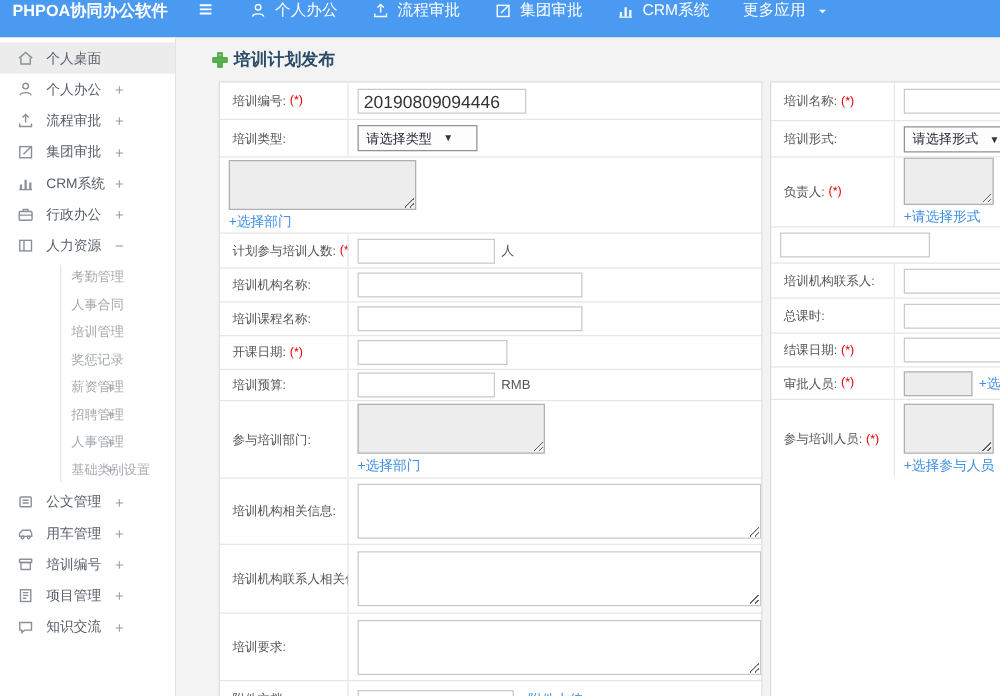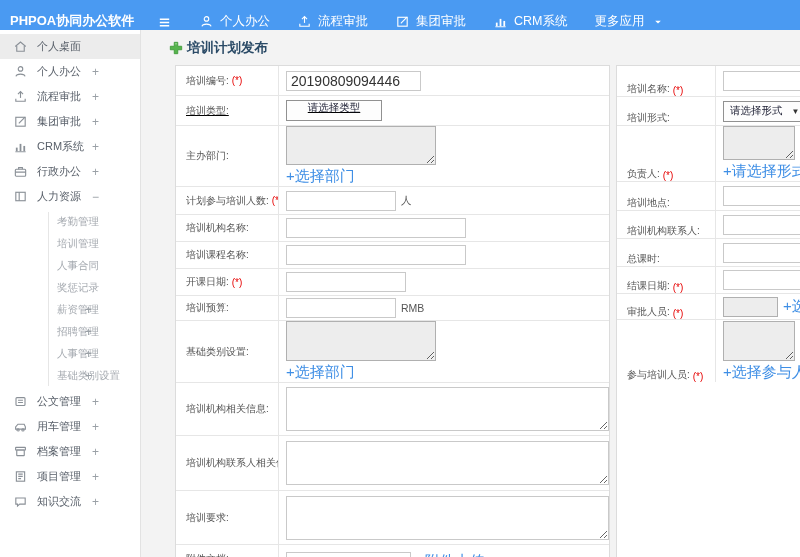--- a/index.html
+++ b/index.html
@@ -1,20 +1,20 @@
 <!DOCTYPE html>
 <html><head>
 <meta charset="utf-8">
 <style>
   * { margin:0; padding:0; box-sizing:border-box; }
   html,body { width:800px; height:557px; overflow:hidden;
     font-family:"Liberation Sans","DejaVu Sans",sans-serif; font-size:12px; background:#f3f3f3; }
 
   
-  .topbar { height:30px; background:#4a9af2; display:flex; align-items:flex-end; color:#fff; }
+  .topbar { height:30px; background:#4a9af2; display:flex; align-items:flex-start; color:#fff; }
   .logo { width:141px; padding-left:10px; font-weight:bold; font-size:13px; flex:none; white-space:nowrap; }
   .hamburger { margin-left:16px; display:flex; align-items:center; cursor:pointer; }
   .nav-item { display:flex; align-items:center; gap:6px; margin-left:27px; font-size:12.5px; cursor:pointer; white-space:nowrap; }
   .nav-item .nicon { display:flex; align-items:center; }
   .nav-item svg, .hamburger svg { display:block; }
   .caret { margin-left:3px; display:flex; align-items:center; }
 
   
   .layout { display:flex; height:541px; }
   .sidebar { width:141px; flex:none; background:#fff; border-right:1px solid #e2e2e2; padding-top:4px; overflow:hidden; }
@@ -33,32 +33,32 @@
   .page-title .ticon { display:flex; align-items:center; }
 
   .form-wrap { display:flex; gap:6px; width:625px; overflow:visible; }
   .ftable { background:#fff; border:1px solid #dcdcdc; flex:none; }
   .left-table { width:435px; }
   .right-table { width:200px; }
 
   .frow { display:flex; border-bottom:1px solid #e6e6e6; align-items:stretch; }
   .frow:last-child { border-bottom:none; }
   .label-cell { width:103px; flex:none; display:flex; align-items:center; padding-left:10px; border-right:1px solid #e6e6e6; color:#555; font-size:10px; white-space:nowrap; overflow:hidden; }
-  .right-table .label-cell { width:99px;align-items:flex-end; }
+  .right-table .label-cell { width:99px; }
   .req { color:#e60000; margin-left:3px; font-size:10px; }
   .field-cell { flex:1; display:flex; align-items:center; padding-left:7px; gap:5px; overflow:hidden; }
   .field-col { flex-direction:column; align-items:flex-start; justify-content:center; gap:2px; }
   .row-top .label-cell, .row-top .field-cell { align-items:flex-start; padding-top:7px; }
 
   input.txt { height:20px; border:1px solid #c9c9c9; padding:0 4px; font:inherit; font-size:14px; background:#fff; color:#333; }
   textarea.ta { border:1px solid #c9c9c9; font:inherit; font-size:11px; background:#fff; resize:both; }
   .grayfill { background:#ededed !important; border-color:#b0b0b0 !important; }
   .fake-select { border:1px solid #919191; height:21px; display:inline-flex; align-items:center; padding:0 6px; gap:9px; background:#fdfdfd; color:#222438; font-size:10.5px; cursor:pointer; }
   .fake-select .sarrow { font-size:8px; color:#333; }
-  .flink { color:#3e8ee5; text-decoration:none; font-size:15px; white-space:nowrap; cursor:pointer; }
+  .flink { color:#3e8ee5; text-decoration:none; font-size:11px; white-space:nowrap; cursor:pointer; }
   .suffix { color:#555; font-size:10.5px; }
 </style>
 </head>
 <body>
 
 <div class="topbar">
   <div class="logo">PHPOA协同办公软件</div>
   <div class="hamburger" id="hamburger">
       <svg width="15" height="15" viewBox="0 0 16 16" fill="none" stroke="currentColor" stroke-width="1.2">
         <path d="M3 4.5h10M3 8h10M3 11.5h10" stroke-width="1.7"></path>
@@ -187,24 +187,24 @@
           </svg>
         </span>
         <span>人力资源</span>
         <span class="expand">−</span>
       </div>
       <div class="sub-list">
         <div class="sub-item">
           <span>考勤管理</span>
         </div>
         <div class="sub-item">
+          <span>人事合同</span>
+        </div>
+        <div class="sub-item">
           <span>培训管理</span>
-        </div>
-        <div class="sub-item">
-          <span>人事合同</span>
         </div>
         <div class="sub-item">
           <span>奖惩记录</span>
         </div>
         <div class="sub-item">
           <span>薪资管理</span>
           <span class="expand">+</span>
         </div>
         <div class="sub-item">
           <span>招聘管理</span>
@@ -240,21 +240,21 @@
         <span>用车管理</span>
         <span class="expand">+</span>
       </div>
       <div class="side-item">
         <span class="sicon">
           <svg width="15" height="15" viewBox="0 0 16 16" fill="none" stroke="currentColor" stroke-width="1.2">
             <rect x="2.8" y="3.6" width="10.4" height="2.8" rx=".4"></rect>
             <rect x="4" y="6.4" width="8" height="6" rx=".4"></rect>
           </svg>
         </span>
-        <span>档案管理</span>
+        <span>培训编号</span>
         <span class="expand">+</span>
       </div>
       <div class="side-item">
         <span class="sicon">
           <svg width="15" height="15" viewBox="0 0 16 16" fill="none" stroke="currentColor" stroke-width="1.2">
             <rect x="3.6" y="3" width="8.8" height="10"></rect>
             <path d="M5.6 5.4h4.8M5.6 7.8h4.8M5.6 10.2h3"></path>
           </svg>
         </span>
         <span>项目管理</span>
@@ -284,35 +284,32 @@
       <div class="ftable left-table" id="left-table">
           <div class="frow" style="height: 30px;">
             <div class="label-cell">
               <span>培训编号:</span>
               <span class="req">(*)</span>
             </div>
             <div class="field-cell">
               <input class="txt" value="20190809094446" style="width: 135px;">
             </div>
           </div>
-          <div class="frow" style="height: 30px; text-decoration: underline;">
+          <div class="frow" style="height: 30px;">
             <div class="label-cell">
               <span>培训类型:</span>
             </div>
             <div class="field-cell">
-              <div class="fake-select" style="width: 96px; flex-direction: column;">
+              <div class="fake-select" style="width: 96px;">
                 <span>请选择类型</span>
                 <span class="sarrow">▼</span>
               </div>
             </div>
           </div>
           <div class="frow" style="height: 61px;">
-            <div class="label-cell">
-              <span>主办部门:</span>
-            </div>
             <div class="field-cell field-col">
               <textarea class="ta grayfill" style="width: 150px; height: 40px;"></textarea>
               <a class="flink">+选择部门</a>
             </div>
           </div>
           <div class="frow" style="height: 28px;">
             <div class="label-cell">
               <span>计划参与培训人数:</span>
               <span class="req">(*)</span>
             </div>
@@ -350,21 +347,21 @@
             <div class="label-cell">
               <span>培训预算:</span>
             </div>
             <div class="field-cell">
               <input class="txt" style="width: 110px;">
               <span class="suffix">RMB</span>
             </div>
           </div>
           <div class="frow" style="height: 62px;">
             <div class="label-cell">
-              <span>基础类别设置:</span>
+              <span>参与培训部门:</span>
             </div>
             <div class="field-cell field-col">
               <textarea class="ta grayfill" style="width: 150px; height: 40px;"></textarea>
               <a class="flink">+选择部门</a>
             </div>
           </div>
           <div class="frow" style="height: 53px; justify-content: space-between;">
             <div class="label-cell">
               <span>培训机构相关信息:</span>
             </div>
@@ -423,23 +420,20 @@
             <div class="label-cell">
               <span>负责人:</span>
               <span class="req">(*)</span>
             </div>
             <div class="field-cell field-col">
               <textarea class="ta grayfill" style="width: 72px; height: 38px;"></textarea>
               <a class="flink">+请选择形式</a>
             </div>
           </div>
           <div class="frow" style="height: 29px;">
-            <div class="label-cell">
-              <span>培训地点:</span>
-            </div>
             <div class="field-cell">
               <input class="txt" style="width: 120px;">
             </div>
           </div>
           <div class="frow" style="height: 28px;">
             <div class="label-cell">
               <span>培训机构联系人:</span>
             </div>
             <div class="field-cell">
               <input class="txt" style="width: 120px;">

